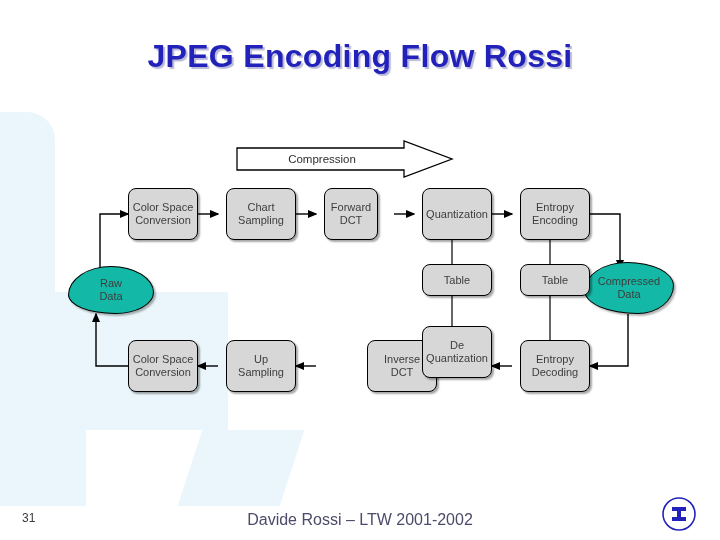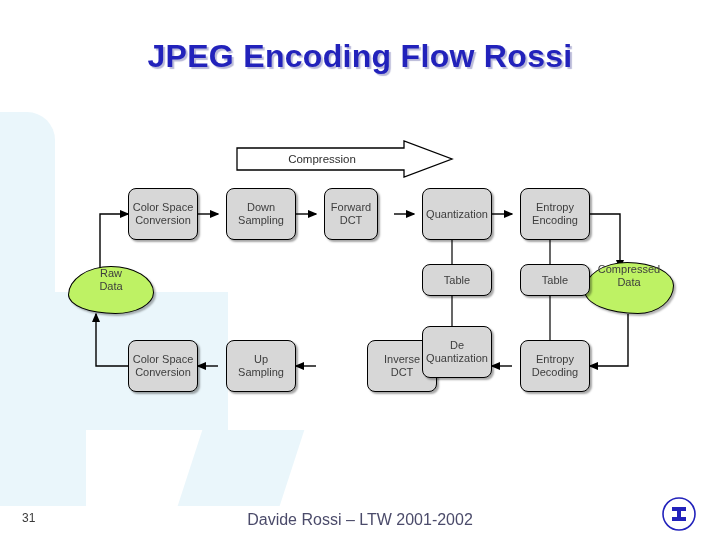--- a/index.html
+++ b/index.html
@@ -83,26 +83,26 @@
     justify-content: center;
     color: #3d3d3d;
     font-size: 11px;
     line-height: 13px;
     text-align: center;
   }
   .node span { display: block; white-space: nowrap; }
 
   .cloud {
     position: absolute;
-    background: #bef264;
+    background: #14b8a6;
     border: 1px solid #000;
     display: flex;
     flex-direction: column;
     align-items: center;
-    justify-content: flex-start;
+    justify-content: center;
     color: #3d3d3d;
     font-size: 11px;
     line-height: 13px;
     text-align: center;
     box-shadow: 2px 2px 2px rgba(0,0,0,0.3);
   }
   .cloud-raw {
     border-radius: 50% 50% 45% 55% / 60% 55% 45% 40%;
   }
   .cloud-comp {
@@ -207,21 +207,21 @@
   <div class="cloud cloud-comp" style="left:524px; top:144px; width:90px; height:52px;">
     <span>Compressed</span>
     <span>Data</span>
   </div>
 
   <div class="node" style="left:68px; top:70px; width:70px; height:52px;">
     <span>Color Space</span>
     <span>Conversion</span>
   </div>
   <div class="node" style="left:166px; top:70px; width:70px; height:52px;">
-    <span>Down</span>
+    <span>Chart</span>
     <span>Sampling</span>
   </div>
   <div class="node" style="left:264px; top:70px; width:54px; height:52px;">
     <span>Forward</span>
     <span>DCT</span>
   </div>
   <div class="node" style="left:362px; top:70px; width:70px; height:52px;">
     <span>Quantization</span>
   </div>
   <div class="node" style="left:460px; top:70px; width:70px; height:52px;">

